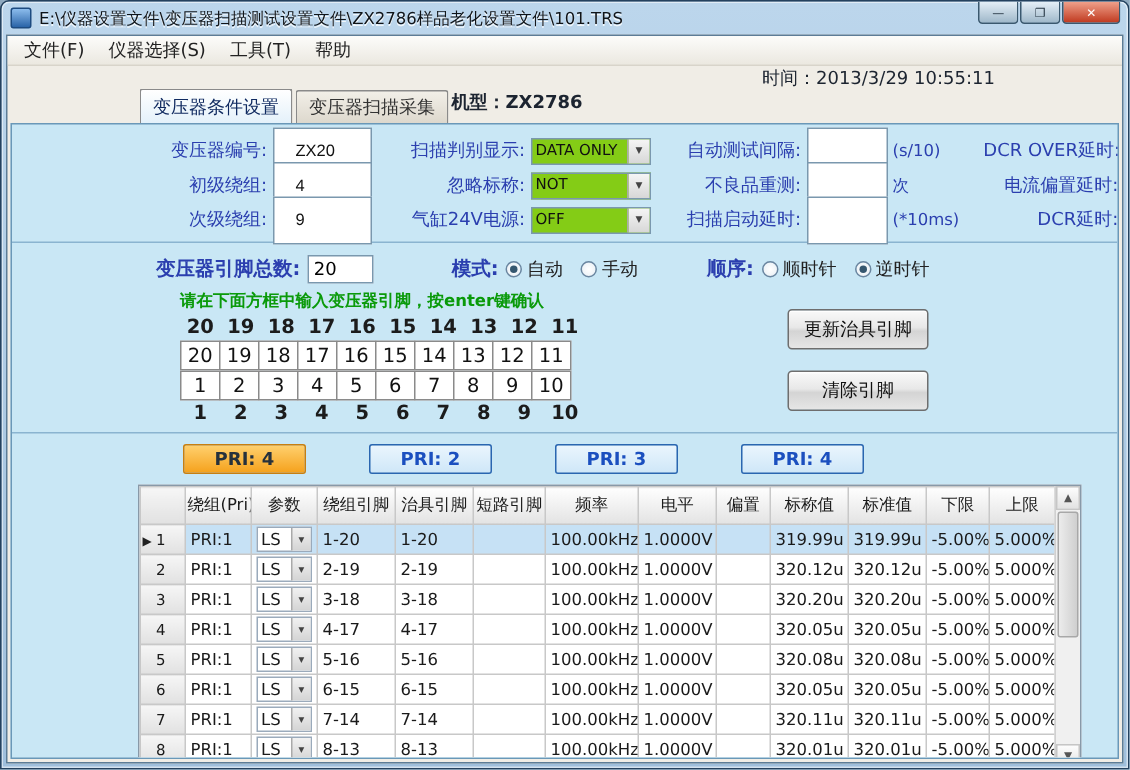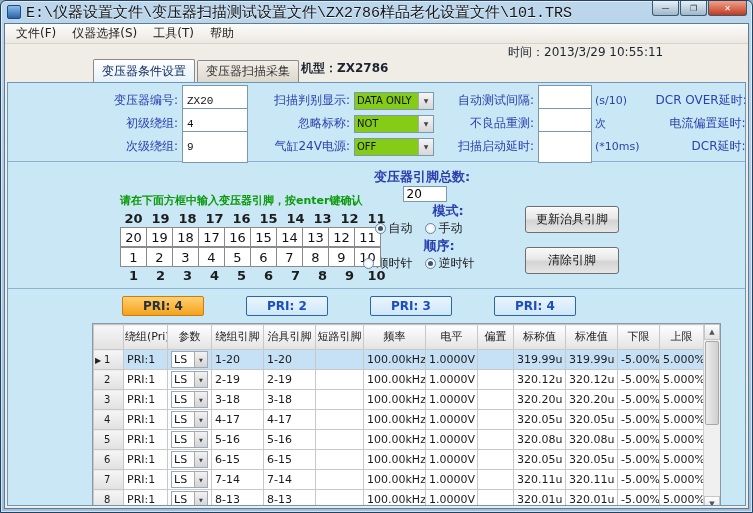--- a/index.html
+++ b/index.html
@@ -5,22 +5,22 @@
   * { margin:0; padding:0; box-sizing:border-box; }
   html,body { width:753px; height:513px; overflow:hidden;
               font-family:"DejaVu Sans","Liberation Sans",sans-serif; background:#8fa9bf; }
   .window { width:753px; height:513px; border:1px solid #24415e; border-radius:6px 6px 0 0;
             background:linear-gradient(#bcd6ec,#9fbfdc); display:flex; flex-direction:column; overflow:hidden;
             box-shadow:inset 0 0 0 1px rgba(255,255,255,.55); }
   
   .titlebar { height:22px; display:flex; align-items:center; padding:0 6px; position:relative; flex:0 0 22px; }
   .app-icon { width:14px; height:14px; margin-right:5px; background:linear-gradient(#8cbcec,#2a64a8);
               border:1px solid #1d4b80; border-radius:2px; flex:0 0 14px; }
-  .title-text { font-size:15px; color:#101418; text-shadow:0 1px 0 rgba(255,255,255,.8);
-                white-space:nowrap; overflow:hidden; flex:1;font-family:Liberation Mono, monospace; }
+  .title-text { font-size:11px; color:#101418; text-shadow:0 1px 0 rgba(255,255,255,.8);
+                white-space:nowrap; overflow:hidden; flex:1; }
   .win-buttons { display:flex; position:absolute; right:5px; top:0; }
   .win-btn { width:27px; height:15px; font-size:8px; display:flex; align-items:center; justify-content:center;
              border:1px solid #3a586e; border-top:none; background:linear-gradient(#e6f0f8,#9fb8ca);
              color:#243442; border-radius:0 0 3px 3px; margin-left:1px; }
   .win-btn.close { width:39px; background:linear-gradient(#f0a28c,#c03a20); color:#fff; }
   
   .client { flex:1; margin:0 3px 3px; background:#f0ede6; border:1px solid #5c7c96;
             display:flex; flex-direction:column; overflow:hidden; }
   .menubar { height:20px; background:linear-gradient(#fcfcfa,#ebe8e0); display:flex; align-items:center;
              font-size:12px; padding-left:3px; border-bottom:1px solid #d8d4ca; flex:0 0 20px; }
@@ -37,31 +37,31 @@
            display:flex; flex-direction:column; overflow:hidden; }
   
   .sec1 { padding:8px 0 5px 92px; border-bottom:1px solid #8ab4d0; display:flex; gap:16px; flex:0 0 auto; }
   .cond-col { display:flex; flex-direction:column; gap:4px; }
   .field { display:flex; align-items:center; height:19px; }
   .flabel { color:#2b3faf; font-size:12px; margin-right:4px; white-space:nowrap; }
   #cond-col1 .flabel { width:78px; text-align:right; }
   #cond-col2 .flabel { width:86px; text-align:right; }
   #cond-col3 .flabel { width:84px; text-align:right; }
   #cond-col4 .flabel { width:90px; text-align:right; }
-  .tinput { height:32px; border:1px solid #7a98ae; font-size:11px; padding:0 4px; width:66px;
-            font-family:Liberation Mono, monospace; background:#fff; color:#111; }
+  .tinput { height:32px; border:1px solid #7a98ae; font-size:11px; padding:0 14px; width:66px;
+            font-family:Liberation Sans, sans-serif; background:#fff; color:#111; }
   #cond-col3 .tinput { width:54px; }
   .funit { color:#2b3faf; font-size:11px; margin-left:3px; white-space:nowrap; }
   .dropdown { width:80px; height:18px; background:#84cc16; border:1px solid #7a98ae; display:flex; align-items:center; }
   .dd-text { flex:1; padding-left:2px; font-size:10px; color:#111; white-space:nowrap; overflow:hidden; }
   .dd-btn { width:15px; height:100%; background:linear-gradient(#f5f5f5,#d7d7d7); border-left:1px solid #aaa;
             font-size:6px; display:flex; align-items:center; justify-content:center; color:#444; }
   
   .sec2 { border-bottom:1px solid #8ab4d0; padding:6px 0 4px; position:relative; flex:0 0 auto; }
-  .pin-config-row { display:flex; align-items:center; padding-left:96px; height:22px;flex-direction:column; }
+  .pin-config-row { display:flex; align-items:center; padding-left:96px; height:22px; }
   .pc-label { color:#2b3faf; font-size:13px; font-weight:bold; margin-right:5px; white-space:nowrap; }
   .pc-label.mode { margin-left:52px; }
   .pc-label.order { margin-left:34px; }
   .total-input { width:44px; height:19px; border:1px solid #7a98ae; font-size:12px; padding:0 3px;
                  font-family:inherit; background:#fff; }
   .radio-opt { display:flex; align-items:center; margin-right:12px; font-size:12px; color:#222; }
   .radio { width:11px; height:11px; border:1px solid #6a86a0; border-radius:50%;
            background:radial-gradient(#ffffff,#e6eef4); margin-right:3px; position:relative; flex:0 0 11px; }
   .radio.sel::after { content:""; position:absolute; left:2px; top:2px; width:5px; height:5px;
                       border-radius:50%; background:#35576f; }

